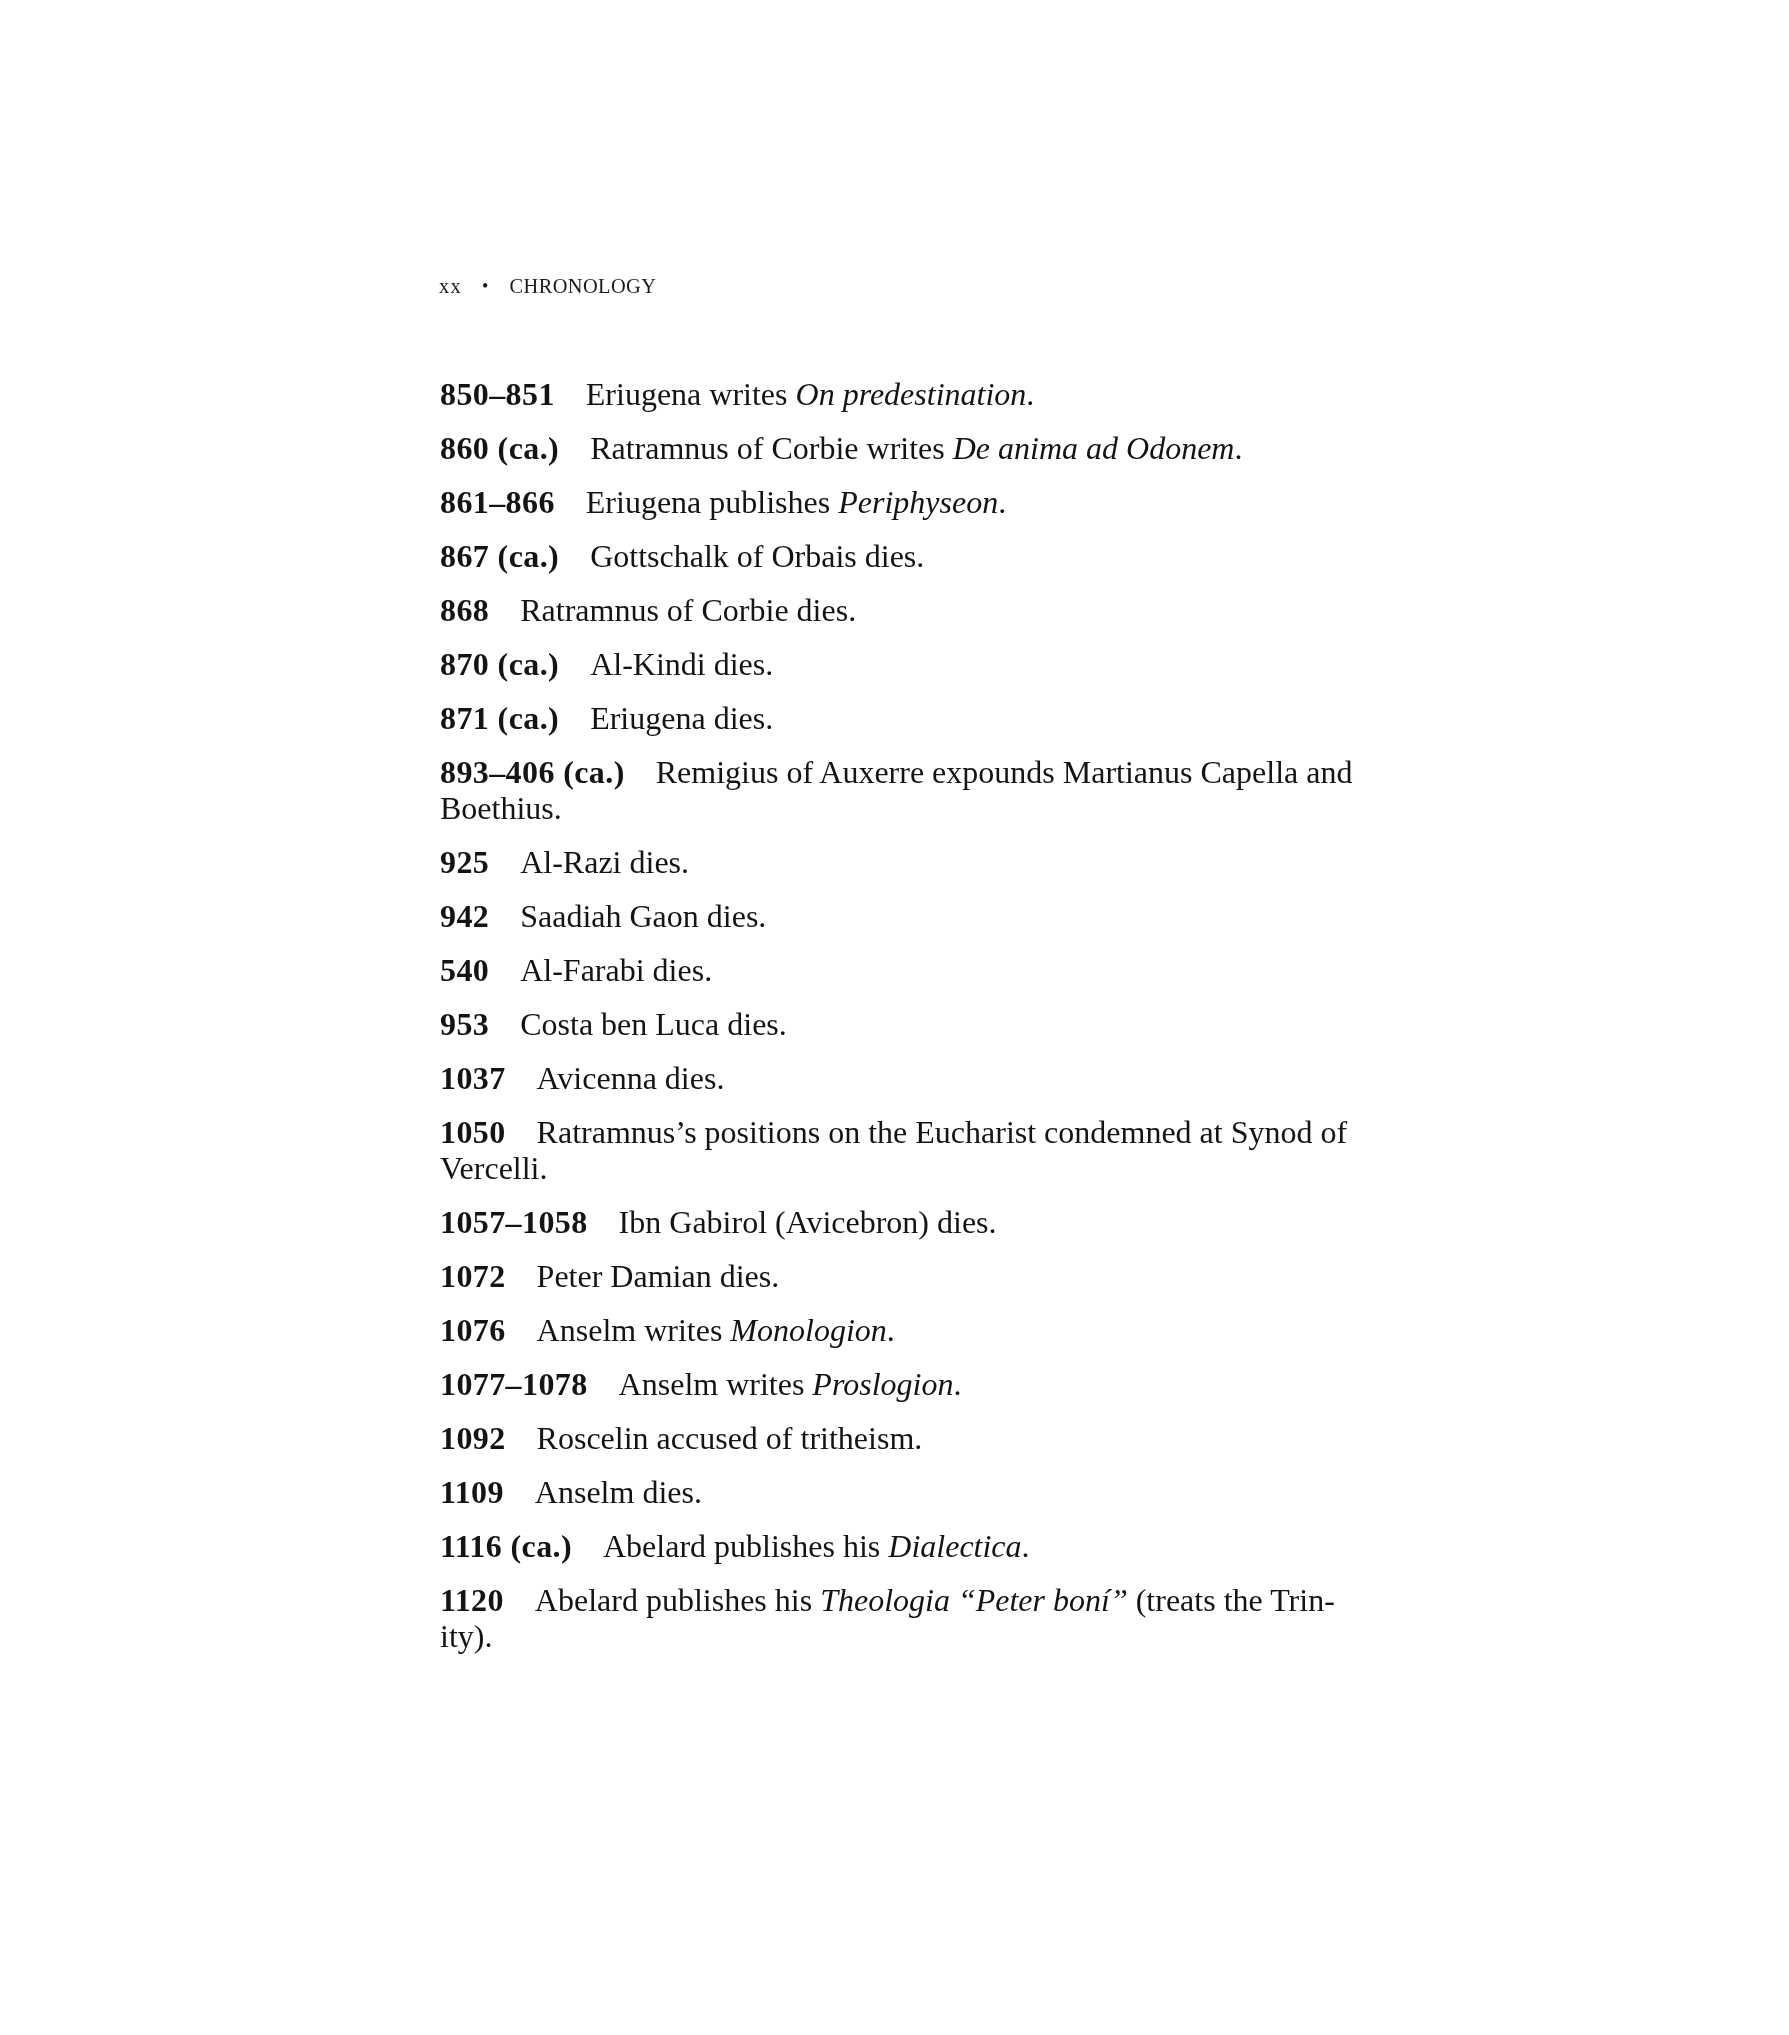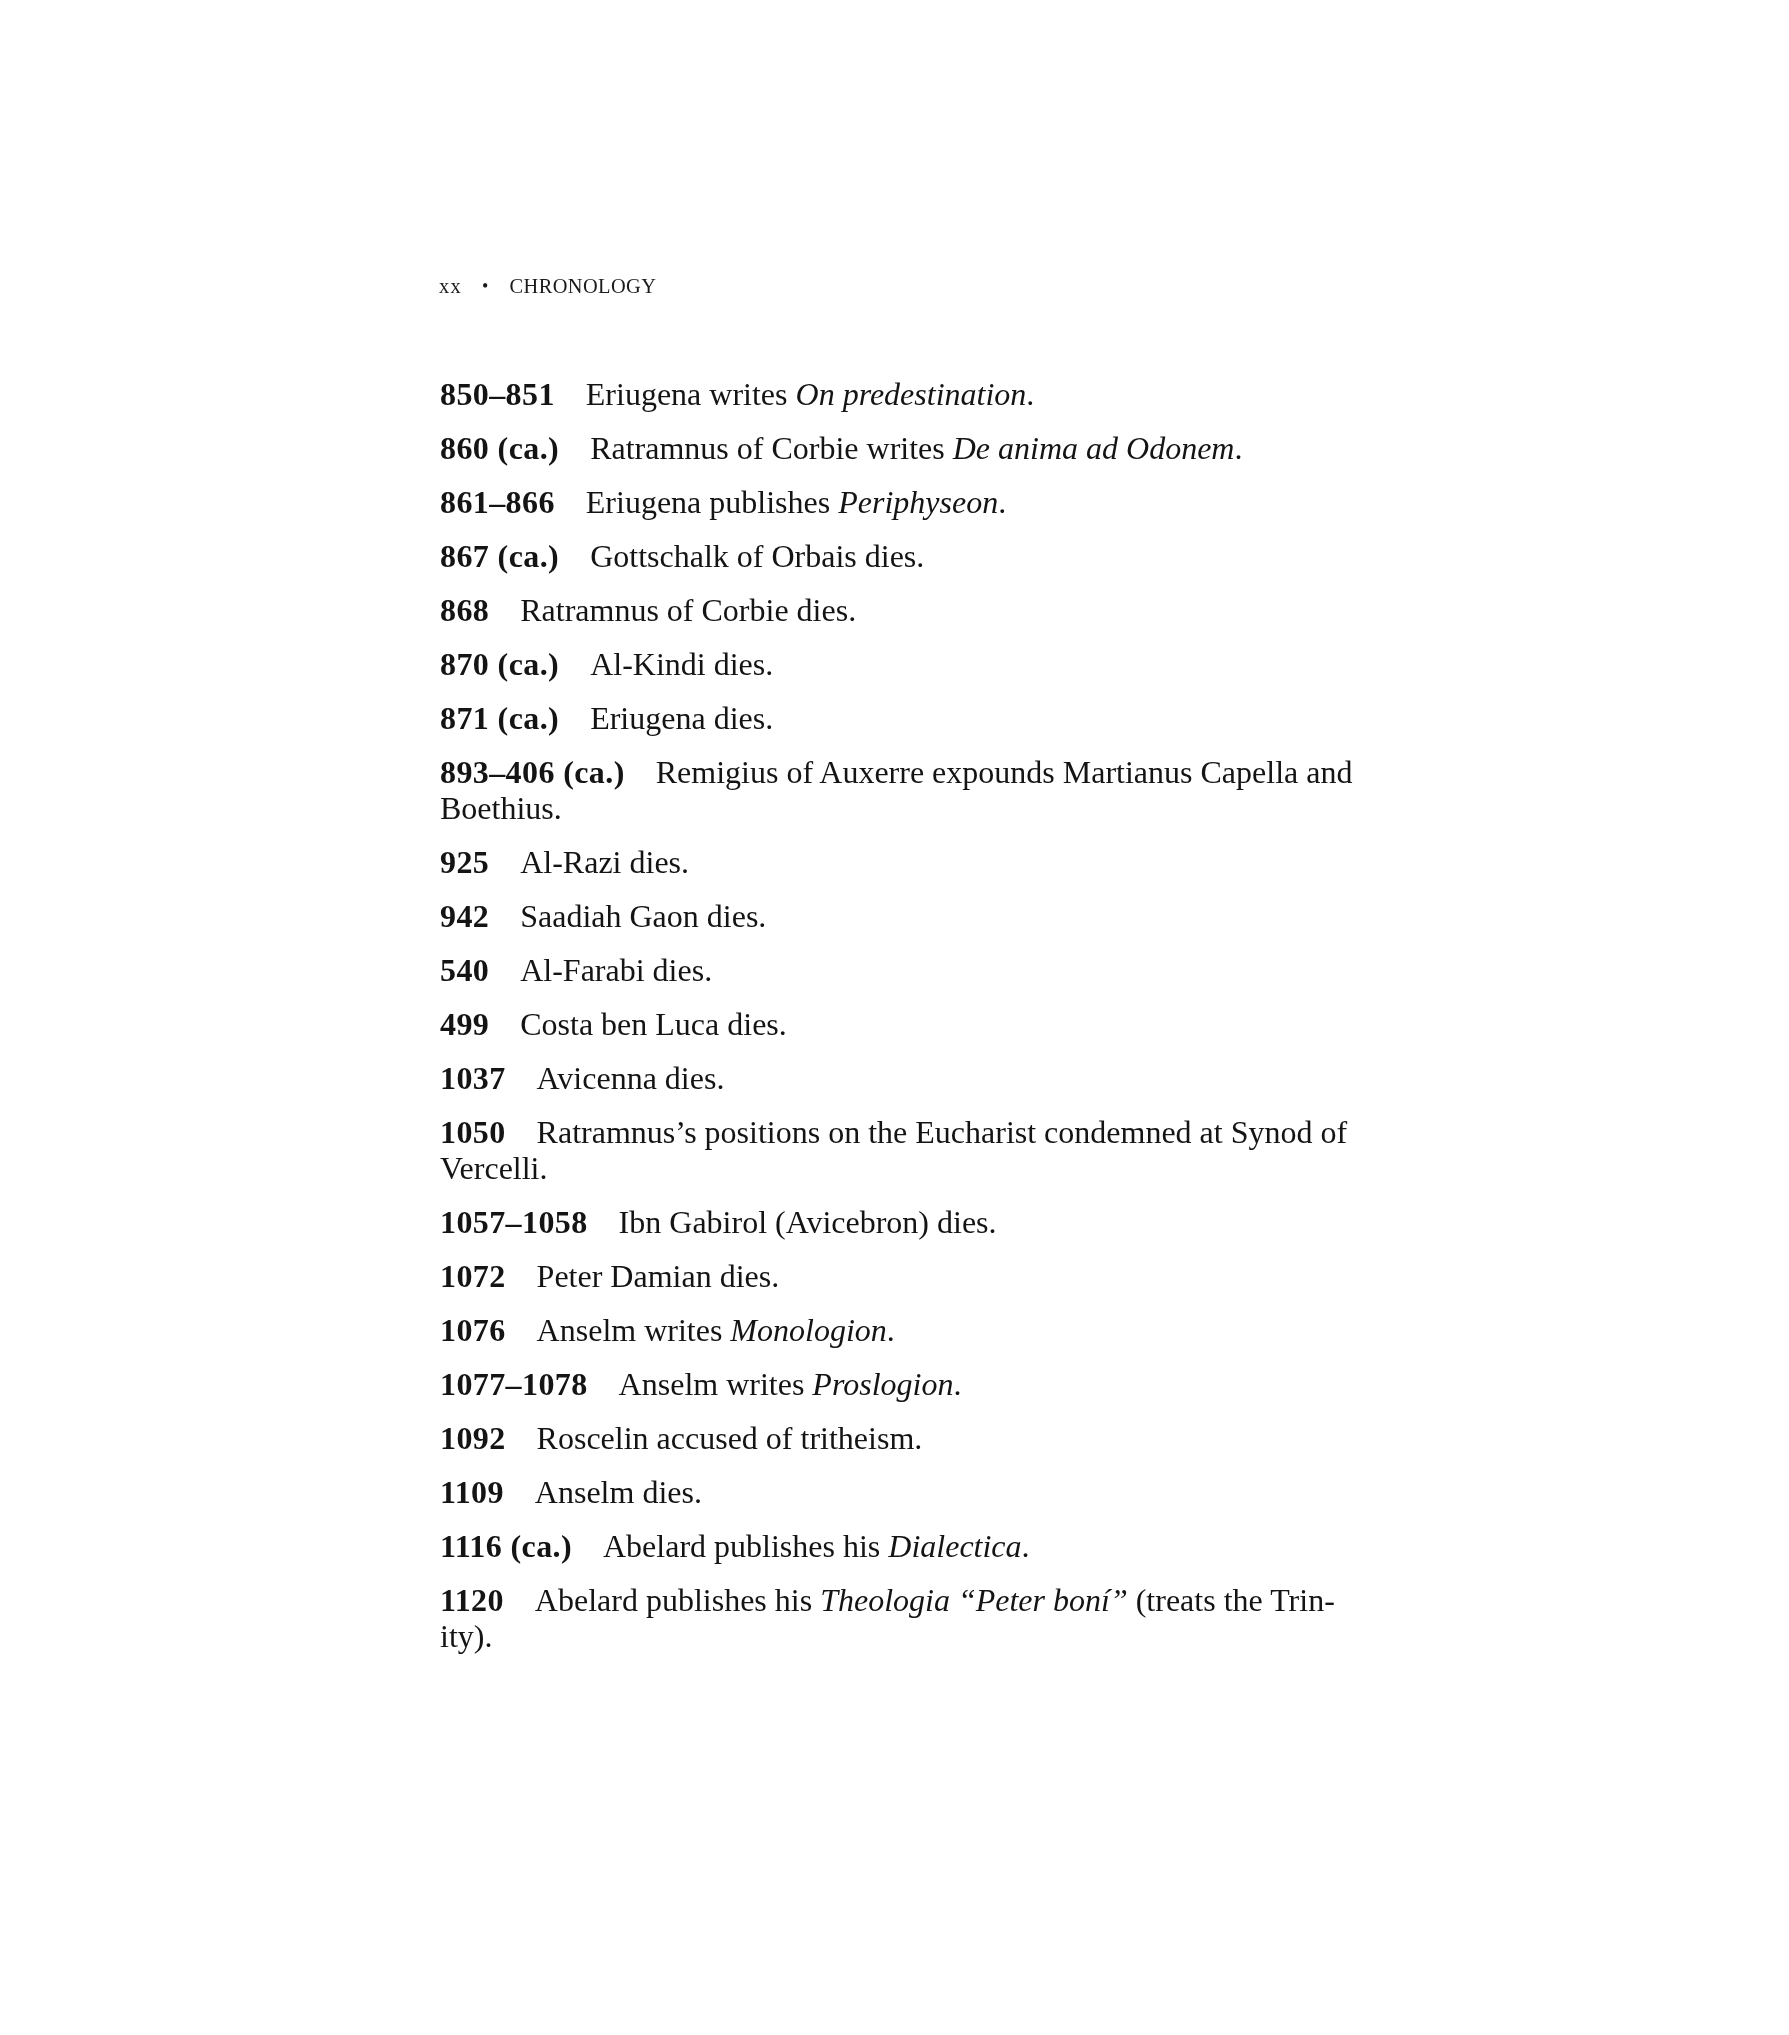--- a/index.html
+++ b/index.html
@@ -68,21 +68,21 @@
     <p class="entry"><span class="year">860 (ca.)</span><span class="text">Ratramnus of Corbie writes </span><span class="title">De anima ad Odonem</span><span class="text">.</span></p>
     <p class="entry"><span class="year">861–866</span><span class="text">Eriugena publishes </span><span class="title">Periphyseon</span><span class="text">.</span></p>
     <p class="entry"><span class="year">867 (ca.)</span><span class="text">Gottschalk of Orbais dies.</span></p>
     <p class="entry"><span class="year">868</span><span class="text">Ratramnus of Corbie dies.</span></p>
     <p class="entry"><span class="year">870 (ca.)</span><span class="text">Al-Kindi dies.</span></p>
     <p class="entry"><span class="year">871 (ca.)</span><span class="text">Eriugena dies.</span></p>
     <p class="entry"><span class="year">893–406 (ca.)</span><span class="text">Remigius of Auxerre expounds Martianus Capella and</span><br><span class="text">Boethius.</span></p>
     <p class="entry"><span class="year">925</span><span class="text">Al-Razi dies.</span></p>
     <p class="entry"><span class="year">942</span><span class="text">Saadiah Gaon dies.</span></p>
     <p class="entry"><span class="year">540</span><span class="text">Al-Farabi dies.</span></p>
-    <p class="entry"><span class="year">499</span><span class="text">Costa ben Luca dies.</span></p>
+    <p class="entry"><span class="year">953</span><span class="text">Costa ben Luca dies.</span></p>
     <p class="entry"><span class="year">1037</span><span class="text">Avicenna dies.</span></p>
     <p class="entry"><span class="year">1050</span><span class="text">Ratramnus’s positions on the Eucharist condemned at Synod of</span><br><span class="text">Vercelli.</span></p>
     <p class="entry"><span class="year">1057–1058</span><span class="text">Ibn Gabirol (Avicebron) dies.</span></p>
     <p class="entry"><span class="year">1072</span><span class="text">Peter Damian dies.</span></p>
     <p class="entry"><span class="year">1076</span><span class="text">Anselm writes </span><span class="title">Monologion</span><span class="text">.</span></p>
     <p class="entry"><span class="year">1077–1078</span><span class="text">Anselm writes </span><span class="title">Proslogion</span><span class="text">.</span></p>
     <p class="entry"><span class="year">1092</span><span class="text">Roscelin accused of tritheism.</span></p>
     <p class="entry"><span class="year">1109</span><span class="text">Anselm dies.</span></p>
     <p class="entry"><span class="year">1116 (ca.)</span><span class="text">Abelard publishes his </span><span class="title">Dialectica</span><span class="text">.</span></p>
     <p class="entry"><span class="year">1120</span><span class="text">Abelard publishes his </span><span class="title">Theologia “Peter boní”</span><span class="text"> (treats the Trin-</span><br><span class="text">ity).</span></p>

